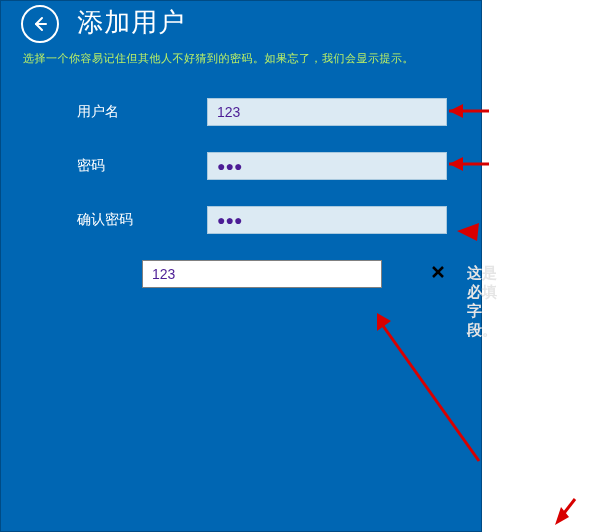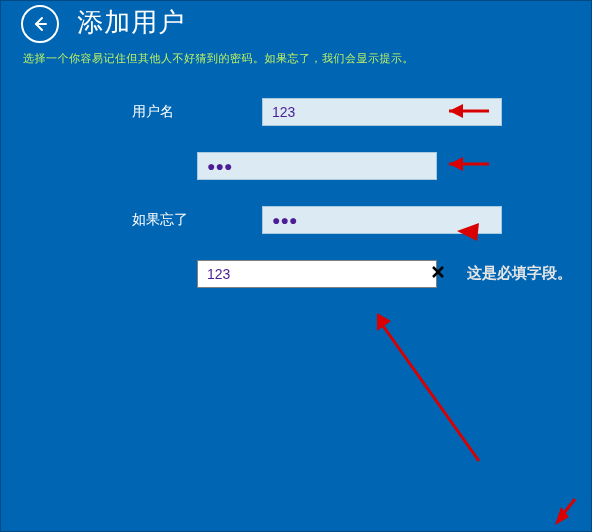--- a/index.html
+++ b/index.html
@@ -8,21 +8,21 @@
     width: 600px;
     height: 532px;
     overflow: hidden;
     font-family: "Microsoft YaHei", "Segoe UI", sans-serif;
     background: #ffffff;
   }
   .frame {
     position: absolute;
     left: 0;
     top: 0;
-    width: 592px;
+    width: 482px;
     height: 532px;
     background: #0066b3;
     border: 1px solid #004b85;
     box-sizing: border-box;
   }
   .titlebar {
     position: relative;
     margin-left: 20px;
     margin-top: 4px;
     color: #ffffff;
@@ -142,25 +142,26 @@
   <div class="subtitle">选择一个你容易记住但其他人不好猜到的密码。如果忘了，我们会显示提示。</div>
 
   <div class="form">
 
     <div class="row">
       <div class="label">用户名</div>
       <input type="text" class="input" value="123" style="">
     </div>
 
     <div class="row">
+      <div class="label">密码</div>
       <input type="text" class="input" value="●●●" style="">
     </div>
 
     <div class="row">
-      <div class="label">如果忘了</div>
+      <div class="label">确认密码</div>
       <input type="text" class="input" value="●●●" style="">
     </div>
 
     <div class="row">
       <input type="text" class="input focused" value="123" style="">
       <span class="clear-x">
         <svg width="16" height="16" viewBox="0 0 16 16">
           <line x1="3" y1="3" x2="13" y2="13" stroke="#000000" stroke-width="2.5"></line>
           <line x1="13" y1="3" x2="3" y2="13" stroke="#000000" stroke-width="2.5"></line>
         </svg>

